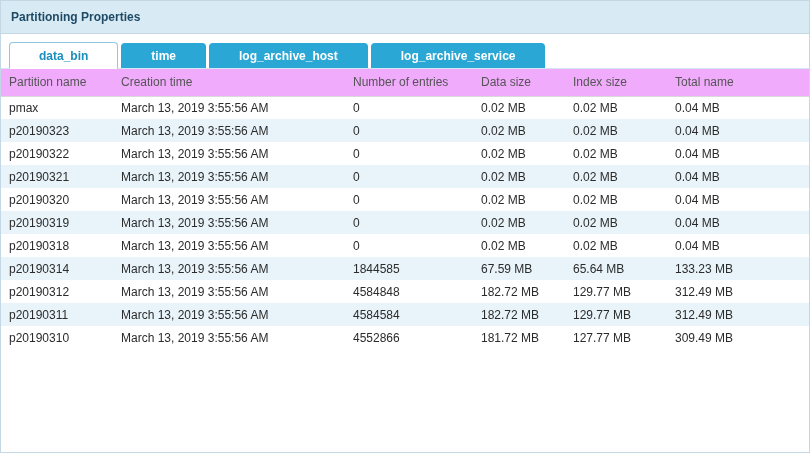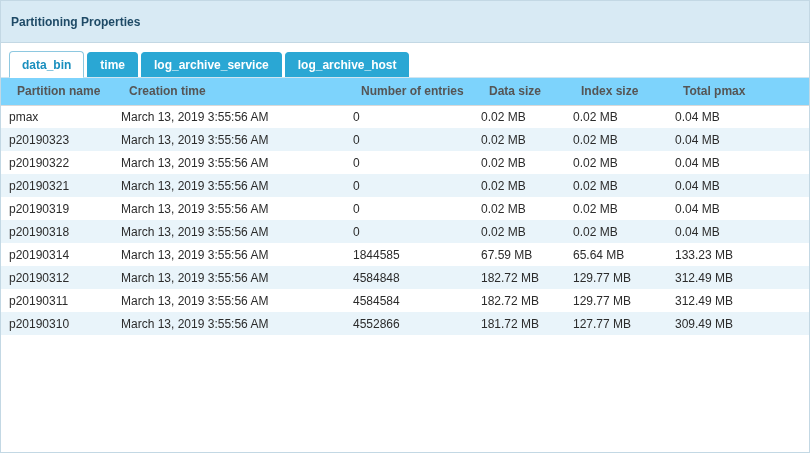--- a/index.html
+++ b/index.html
@@ -11,21 +11,21 @@
     width: 810px;
   }
   .panel {
     width: 810px;
     height: 453px;
     border: 1px solid #c3d8e4;
     background: #fff;
     overflow: hidden;
   }
   .panel-header {
-    height: 42px;
+    height: 33px;
     background: #d8eaf4;
     border-bottom: 1px solid #c3d8e4;
     display: flex;
     align-items: center;
     padding: 0 10px;
   }
   .panel-header .title {
     font-weight: bold;
     font-size: 12px;
     color: #1e4a66;
@@ -35,21 +35,21 @@
     display: flex;
     align-items: flex-end;
     gap: 3px;
     border-bottom: 1px solid #d2e5f0;
     background: #ffffff;
   }
   .tab {
     height: 25px;
     display: flex;
     align-items: center;
-    padding: 0 12px;
+    padding: 0 29px;
     border-radius: 4px 4px 0 0;
     background: #2aa7d4;
     color: #ffffff;
     font-weight: bold;
     font-size: 12px;
     cursor: pointer;
     border: 1px solid #2aa7d4;
     border-bottom: none;
     white-space: nowrap;
   }
@@ -68,26 +68,26 @@
   }
   col.c1 { width: 112px; }
   col.c2 { width: 232px; }
   col.c3 { width: 128px; }
   col.c4 { width: 92px; }
   col.c5 { width: 102px; }
   col.c6 { width: 94px; }
   col.c7 { width: auto; }
   thead th {
     height: 27px;
-    font-weight: bold;
+    font-weight: normal;
     color: #555;
     text-align: left;
-    padding: 0 16px;
+    padding: 0 8px;
     border-bottom: 1px solid #d9d9d9;
-    background: #7dd3fc;
+    background: #f0abfc;
     white-space: nowrap;
     overflow: hidden;
   }
   thead th.num, tbody td.num { text-align: left; }
   tbody td {
     height: 23px;
     padding: 0 8px;
     color: #2b2b2b;
     white-space: nowrap;
     overflow: hidden;
@@ -100,42 +100,42 @@
 
 <div class="panel">
 
   <div class="panel-header">
     <span class="title">Partitioning Properties</span>
   </div>
 
   <div class="tabbar">
     <div class="tab active">data_bin</div>
     <div class="tab">time</div>
+    <div class="tab">log_archive_host</div>
     <div class="tab">log_archive_service</div>
-    <div class="tab">log_archive_host</div>
   </div>
 
   <table>
     <colgroup>
       <col class="c1">
         <col class="c2">
         <col class="c3">
         <col class="c4">
         <col class="c5">
         <col class="c6">
         <col class="c7">
     </colgroup>
     <thead>
       <tr>
         <th>Partition name</th>
         <th>Creation time</th>
         <th>Number of entries</th>
         <th class="num">Data size</th>
         <th class="num">Index size</th>
-        <th class="num">Total pmax</th>
+        <th class="num">Total name</th>
         <th></th>
       </tr>
     </thead>
     <tbody id="table-body">
   <tr>
     <td>pmax</td>
     <td>March 13, 2019 3:55:56 AM</td>
     <td>0</td>
     <td class="num">0.02 MB</td>
     <td class="num">0.02 MB</td>
@@ -166,20 +166,29 @@
   <tr>
     <td>p20190321</td>
     <td>March 13, 2019 3:55:56 AM</td>
     <td>0</td>
     <td class="num">0.02 MB</td>
     <td class="num">0.02 MB</td>
     <td class="num">0.04 MB</td>
     <td></td>
   </tr>
 
+  <tr>
+    <td>p20190320</td>
+    <td>March 13, 2019 3:55:56 AM</td>
+    <td>0</td>
+    <td class="num">0.02 MB</td>
+    <td class="num">0.02 MB</td>
+    <td class="num">0.04 MB</td>
+    <td></td>
+  </tr>
 
   <tr>
     <td>p20190319</td>
     <td>March 13, 2019 3:55:56 AM</td>
     <td>0</td>
     <td class="num">0.02 MB</td>
     <td class="num">0.02 MB</td>
     <td class="num">0.04 MB</td>
     <td></td>
   </tr>

